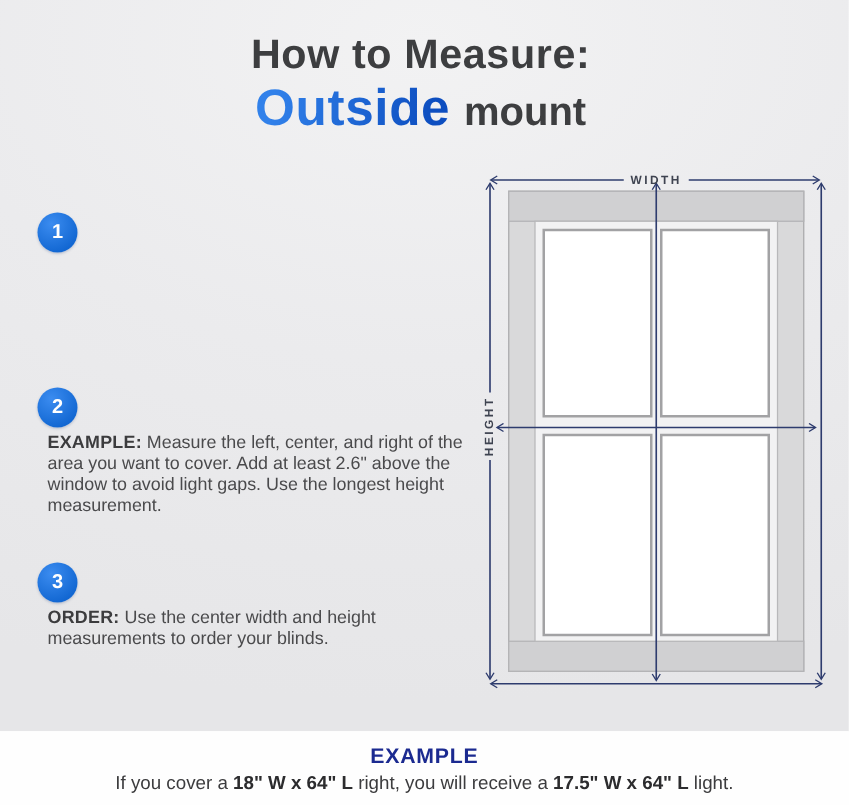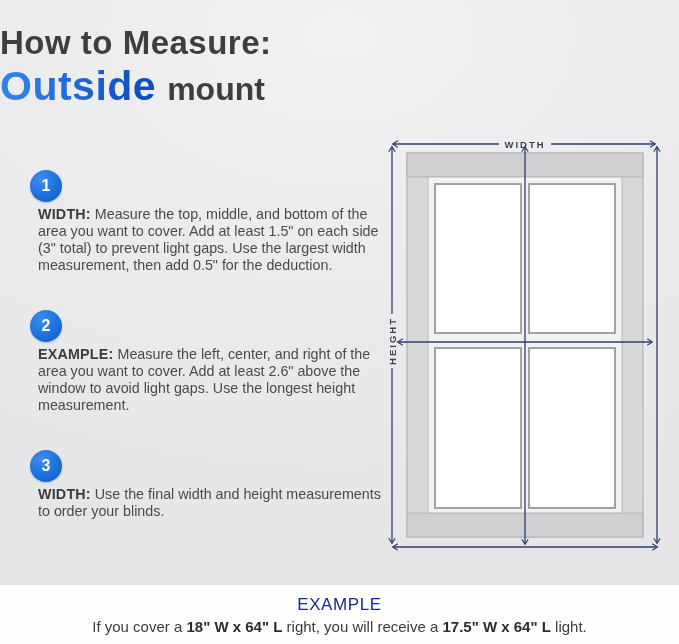--- a/index.html
+++ b/index.html
@@ -9,21 +9,21 @@
     font-family: "Liberation Sans", sans-serif;
     background: #ffffff;
   }
   .canvas { position: absolute; inset: 0; }
   .gray-bg {
     position: absolute; left: 0; top: 0; width: 679px; height: 585px;
     background: radial-gradient(ellipse 120% 90% at 50% 6%, #f2f2f3 0%, #ebebed 48%, #e6e6e8 100%);
   }
 
   
-  .title { position: absolute; left: 0; top: 24px; width: 673px; text-align: left; }
+  .title { position: absolute; left: 0; top: 24px; width: 673px; text-align: center; }
   .title-line1 {
     font-size: 33px; font-weight: 600; color: #3d3e40; letter-spacing: 0.5px;
   }
   .title-line2 { margin-top: 1px; }
   .title-highlight {
     font-size: 41px; font-weight: 800; letter-spacing: 0.5px;
     color: #1a62d9;
     background: linear-gradient(100deg, #3181ea 10%, #0d4ec0 90%);
     -webkit-background-clip: text; background-clip: text;
     -webkit-text-fill-color: transparent;
@@ -48,21 +48,21 @@
 
   
   .diagram { position: absolute; left: 370px; top: 130px; width: 300px; height: 440px; }
 
   
   .example {
     position: absolute; left: 0; top: 585px; width: 679px; height: 59px;
     background: #fefefe; text-align: center;
   }
   .example-heading {
-    margin-top: 10px; font-size: 17px; font-weight: 400;
+    margin-top: 10px; font-size: 17px; font-weight: 700;
     color: #1b2a90; letter-spacing: 0.6px;
   }
   .example-body {
     margin: 3px 0 0 0; font-size: 15px; color: #3c3c3e;
   }
   .example-body b { font-weight: 700; color: #2c2c2e; }
 </style>
 </head>
 <body>
 
@@ -71,35 +71,34 @@
 
   <div class="title">
     <div class="title-line1">How to Measure:</div>
     <div class="title-line2"><span class="title-highlight">Outside</span><span class="title-suffix">mount</span></div>
   </div>
 
   <div class="step" style="top:170px">
     <div class="step-badge">
         <span>1</span>
       </div>
-    <p class="step-body"><b>WIDTH:</b> <span>Measure the top, middle, and bottom of the area you want to cover. Add at least 1.5" on each side (3" total) to prevent light gaps. Use the largest width measurement, then add 0.5" for the deduction.</span></p>
   </div>
 
   <div class="step" style="top:310px">
     <div class="step-badge">
         <span>2</span>
       </div>
     <p class="step-body"><b>EXAMPLE:</b> <span>Measure the left, center, and right of the area you want to cover. Add at least 2.6" above the window to avoid light gaps. Use the longest height measurement.</span></p>
   </div>
 
   <div class="step" style="top:450px">
     <div class="step-badge">
         <span>3</span>
       </div>
-    <p class="step-body"><b>WIDTH:</b> <span>Use the final width and height measurements to order your blinds.</span></p>
+    <p class="step-body"><b>ORDER:</b> <span>Use the center width and height measurements to order your blinds.</span></p>
   </div>
 
   <svg class="diagram" viewBox="0 0 300 440" width="300" height="440" xmlns="http://www.w3.org/2000/svg">
     <defs>
       <marker id="arr" viewBox="0 0 10 10" refX="7.5" refY="5" markerWidth="8" markerHeight="8" markerUnits="userSpaceOnUse" orient="auto-start-reverse">
         <path d="M1.5,1 L8,5 L1.5,9" fill="none" stroke="#2e3c6e" stroke-width="1.4"></path>
       </marker>
     </defs>
 
     <g>

